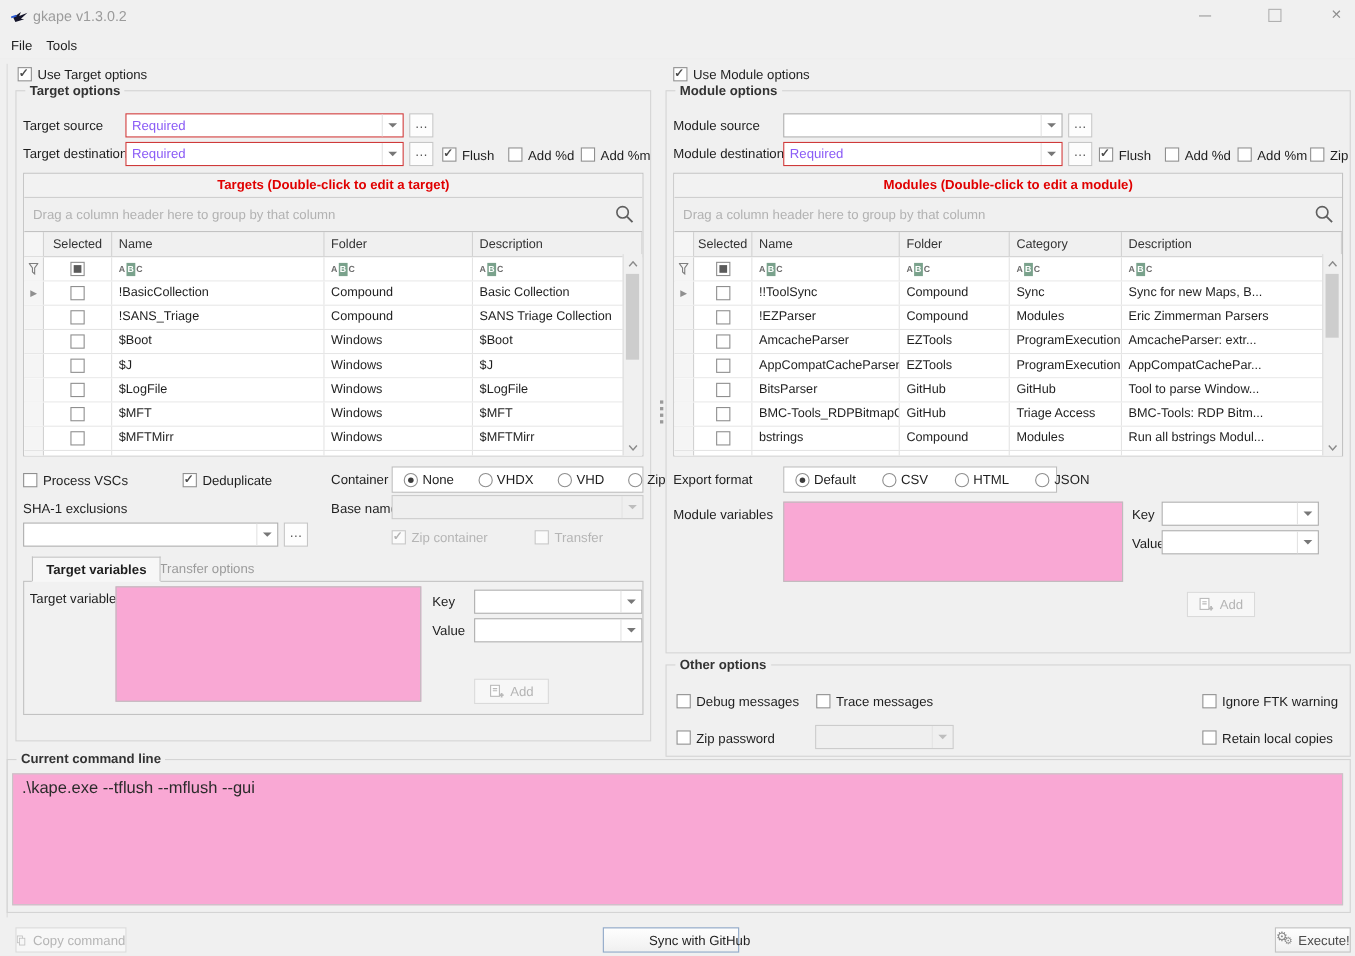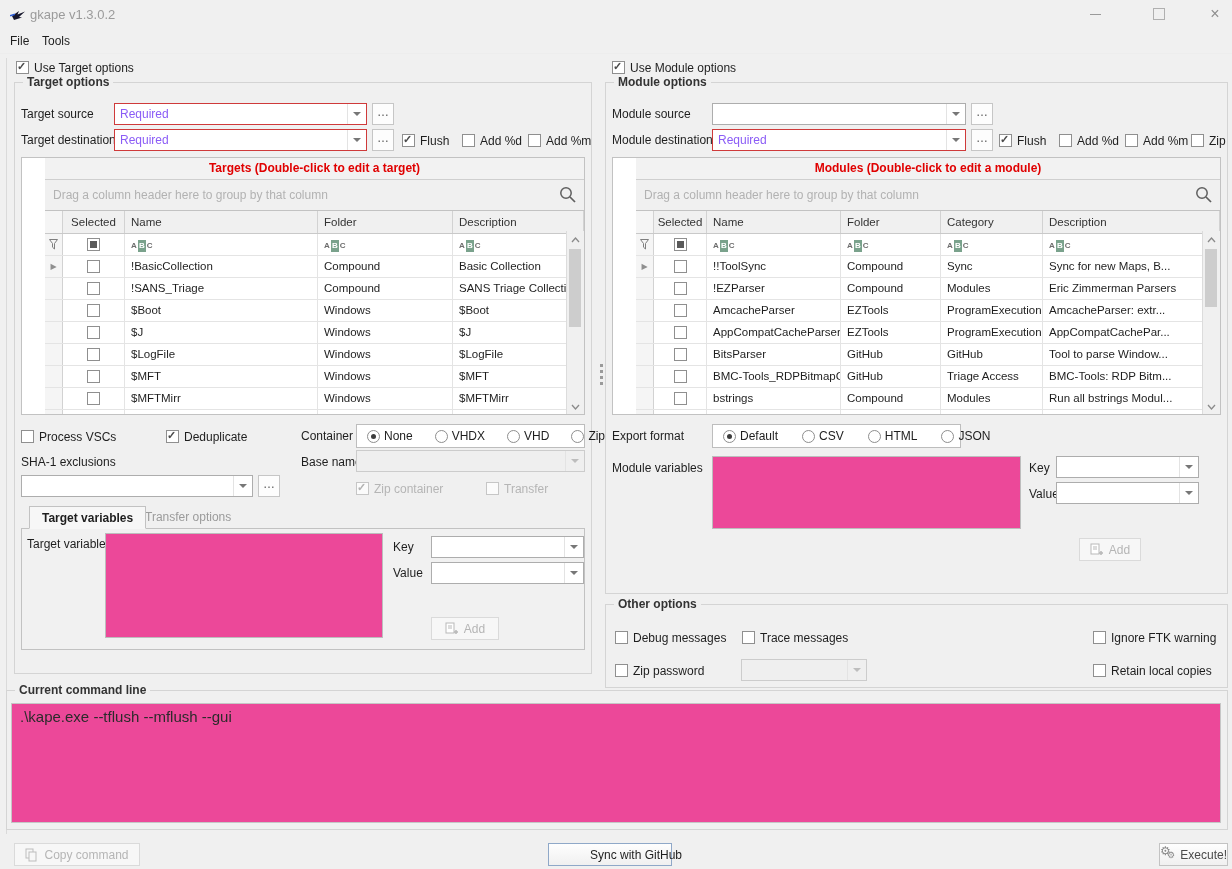--- a/index.html
+++ b/index.html
@@ -37,21 +37,21 @@
   .combo{position:absolute;height:22px;background:#fff;border:1px solid #adadad;box-sizing:border-box;}
   .combo.required{border-color:#cf3a3a;}
   .combo.dis{background:#efefef;border-color:#cccccc;}
   .ctext{position:absolute;left:5px;right:20px;top:0;line-height:20px;white-space:nowrap;overflow:hidden;}
   .ph{color:#8b5cf6;}
   .carrow{position:absolute;right:0;top:0;width:18px;height:100%;border-left:1px solid #e3e3e3;}
   .carrow::after{content:"";position:absolute;left:5px;top:8px;border:4px solid transparent;border-top-color:#777;}
   .combo.dis .carrow::after{border-top-color:#bdbdbd;}
   .dots{position:absolute;width:22px;height:22px;background:#fdfdfd;border:1px solid #c6c6c6;box-sizing:border-box;text-align:center;line-height:16px;color:#555;}
   
-  .grid{position:absolute;background:#fff;border:1px solid #c2c2c2;box-sizing:border-box;overflow:hidden;padding-left:23px;}
+  .grid{position:absolute;background:#fff;border:1px solid #c2c2c2;box-sizing:border-box;overflow:hidden;}
   .gridtitle{height:21px;line-height:21px;text-align:center;font-weight:bold;color:#e00000;background:#f2f2f2;border-bottom:1px solid #cfcfcf;}
   .groupby{position:relative;height:30px;background:#f0f0f0;border-bottom:1px solid #c2c2c2;}
   .hint{position:absolute;left:8px;top:0;line-height:30px;color:#b2b2b2;}
   .searchico{position:absolute;right:7px;top:6px;}
   .trow{display:flex;height:21px;background:#fff;border-bottom:1px solid #e4e4e4;}
   .thead{height:22px;background:#f0f0f0;border-bottom:1px solid #c9c9c9;color:#333;justify-content:space-between;}
   .tc{box-sizing:border-box;border-right:1px solid #e4e4e4;padding:0 6px;line-height:21px;font-size:11.5px;white-space:nowrap;overflow:hidden;}
   .thead .tc{border-right:1px solid #d2d2d2;line-height:22px;}
   .tc.ind{flex:0 0 18px;padding:0;background:#f5f5f5;border-right:1px solid #d2d2d2;display:flex;align-items:center;justify-content:center;}
   .tc.csel{display:flex;align-items:center;justify-content:center;}
@@ -59,21 +59,21 @@
   .abcico{display:inline-flex;align-items:center;height:12px;font-size:8px;color:#6d6d6d;font-weight:bold;}
   .abcico .b{display:inline-flex;align-items:center;justify-content:center;width:8px;height:12px;background:#7aa28c;color:#fff;margin:0 1px;}
   .sbar{position:absolute;width:17px;background:#f0f0f0;border-left:1px solid #dcdcdc;}
   .sbtn{position:absolute;left:0;width:16px;height:17px;display:flex;align-items:center;justify-content:center;}
   .sthumb{position:absolute;left:2px;width:12px;background:#cdcdcd;}
   
   .tab{position:absolute;height:23px;line-height:23px;padding:0 12px;box-sizing:border-box;white-space:nowrap;}
   .tab.active{background:#f7f7f7;border:1px solid #c2c2c2;border-bottom:1px solid #f7f7f7;font-weight:bold;z-index:2;}
   .tab.inactive{color:#9b9b9b;}
   .tabbody{position:absolute;border:1px solid #c2c2c2;background:#f1f1f1;box-sizing:border-box;}
-  .whitebox{position:absolute;background:#ec4899;border:1px solid #bdbdbd;box-sizing:border-box;}
+  .whitebox{position:absolute;background:#f9a8d4;border:1px solid #bdbdbd;box-sizing:border-box;}
   
   .btn{position:absolute;height:23px;background:linear-gradient(#fefefe,#f0f0f0);border:1px solid #c3c3c3;box-sizing:border-box;display:flex;align-items:center;justify-content:center;gap:6px;white-space:nowrap;}
   .btn.disabled{color:#b5b5b5;background:#f7f7f7;border-color:#dadada;}
   .btn.sync{border-color:#8fa8c8;padding-left:46px;}
   .gear{color:#8a8a8a;}
   .cmdtext{position:absolute;left:8px;top:4px;font-size:15px;color:#2b2b2b;white-space:pre;}
   .splitdots{position:absolute;display:flex;flex-direction:column;gap:3px;}
   .splitdots i{width:3px;height:3px;background:#9a9a9a;}
   .vline{position:absolute;width:1px;background:#dadada;}
 </style>
@@ -620,21 +620,21 @@
     </label>
   </div>
 
   <div class="group" style="left:6px;top:690px;width:1220px;height:138px">
     <span class="gcap">Current command line</span>
     <div class="whitebox" style="left:4px;top:12px;width:1210px;height:120px;border-color:#c6c6c6">
       <span class="cmdtext">.\kape.exe --tflush --mflush --gui</span>
     </div>
   </div>
 
-  <div class="btn disabled" style="left:14px;top:843px;width:126px">
+  <div class="btn disabled" style="left:14px;top:843px;width:101px">
     <svg width="13" height="14" viewBox="0 0 13 14">
       <rect x="1" y="1" width="7" height="9" fill="#f7f7f7" stroke="#bdbdbd"></rect>
       <rect x="4" y="4" width="7" height="9" fill="#f7f7f7" stroke="#bdbdbd"></rect>
     </svg>
     <span>Copy command</span>
   </div>
 
   <div class="btn sync" style="left:548px;top:843px;width:124px">
     <svg width="16" height="16" viewBox="0 0 16 16">
       <circle cx="8" cy="8" r="7" fill="#fff" stroke="#3a6fb5" stroke-width="1.6"></circle>

